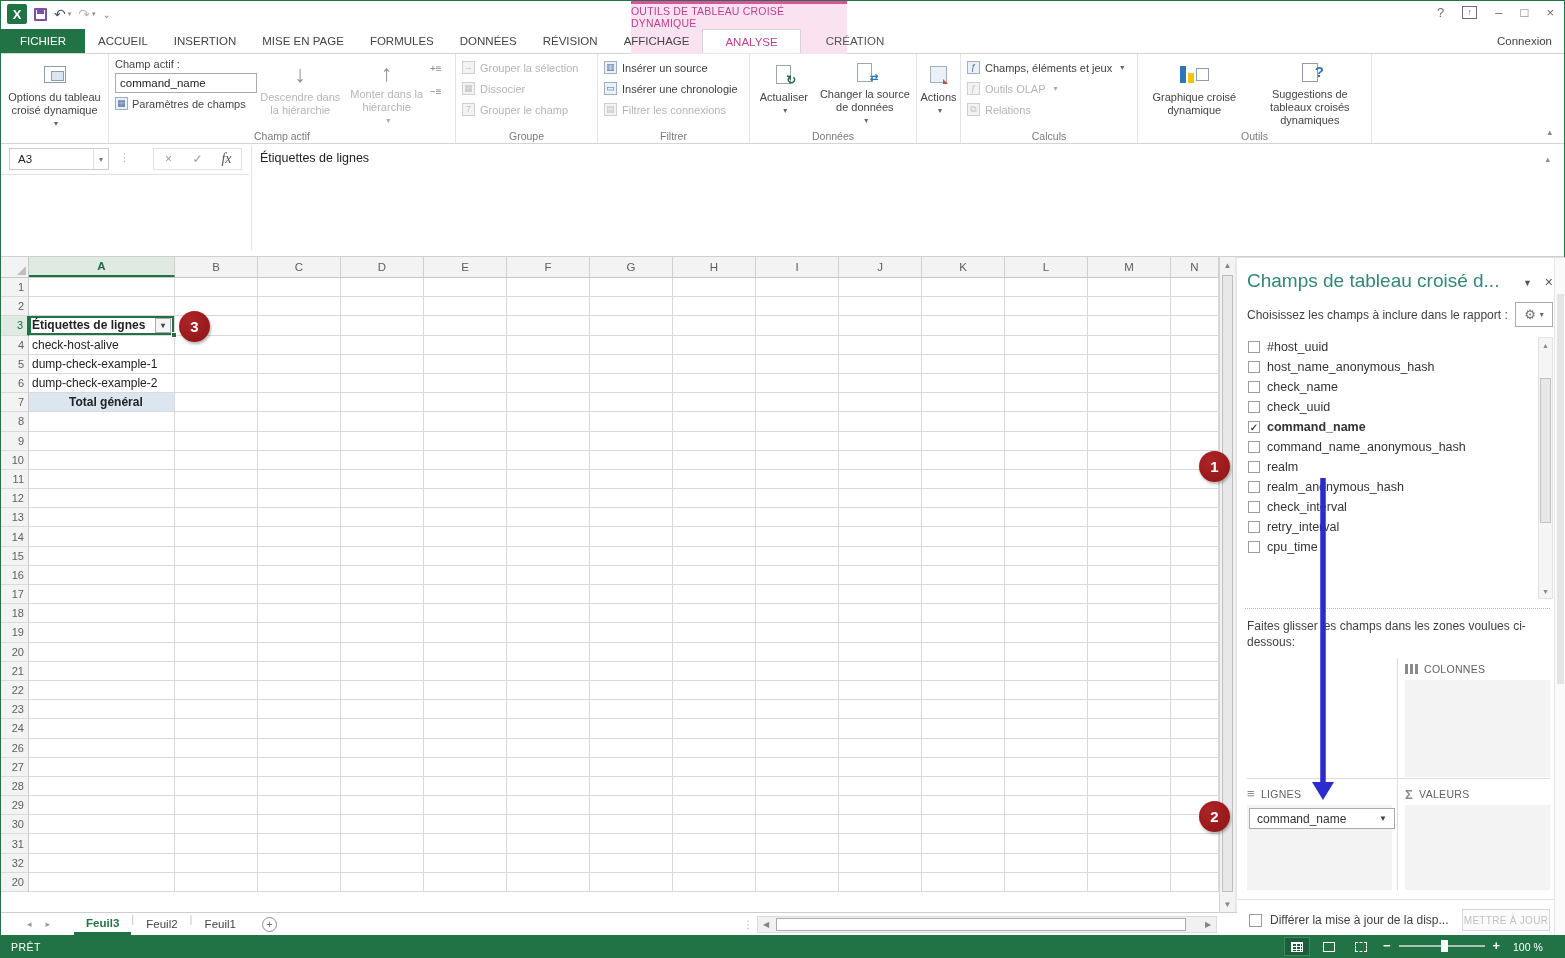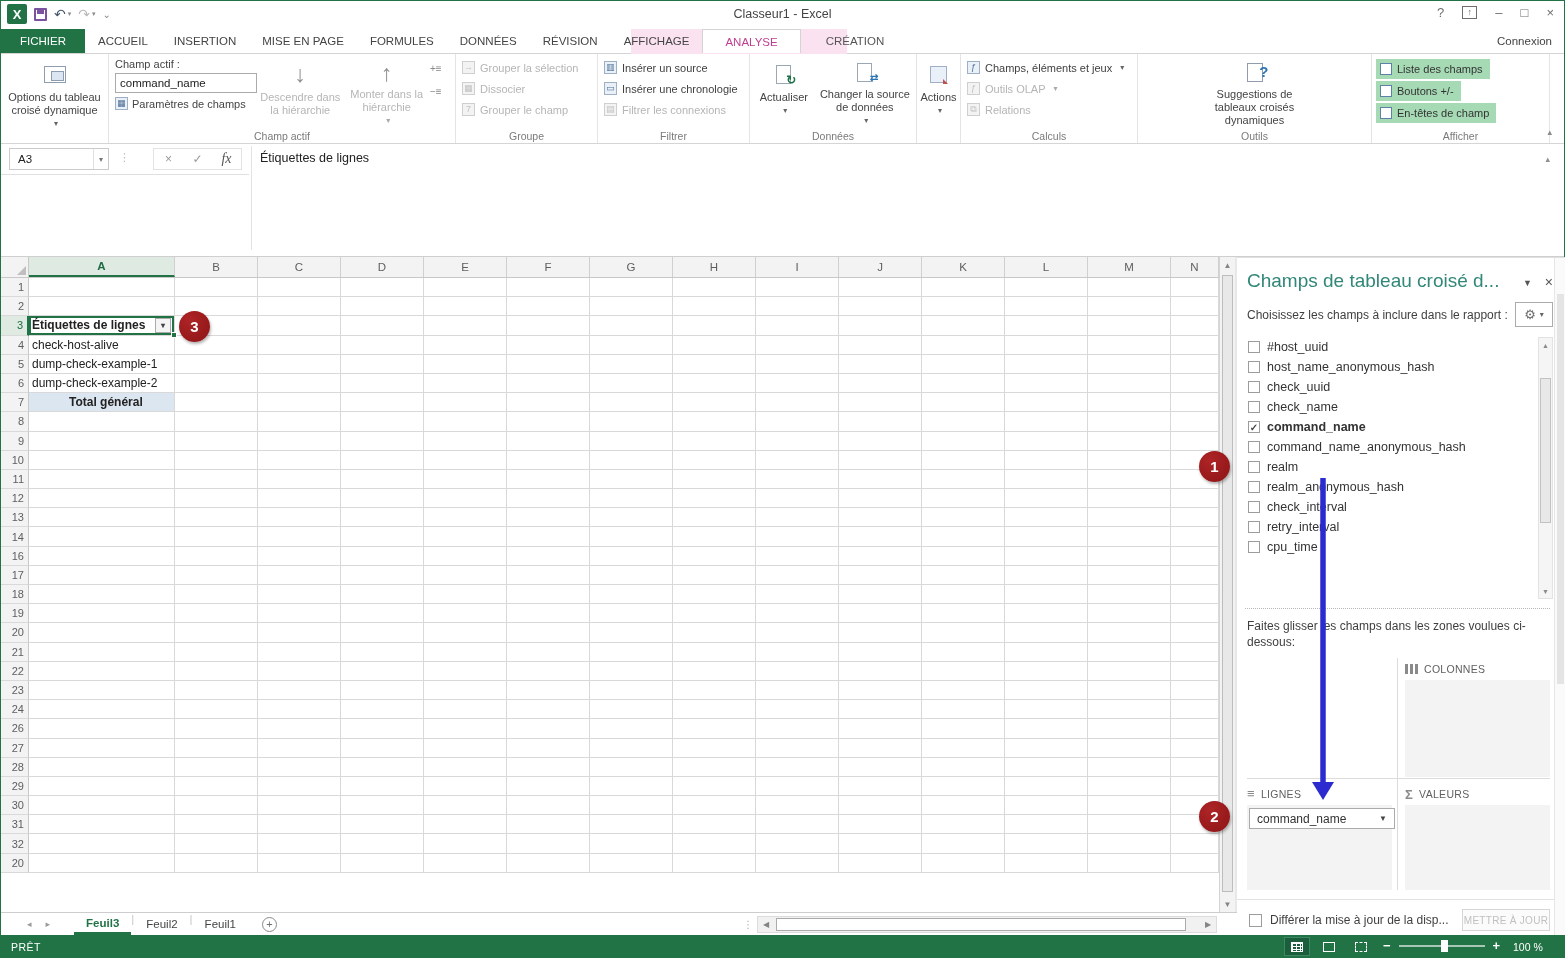--- a/index.html
+++ b/index.html
@@ -194,20 +194,21 @@
     <div class="qat">
       <span class="xl-logo">X</span>
       <span class="save-ic"></span>
       <span class="undo-ic">↶</span>
         <span class="mini-caret">▾</span>
       <span class="redo-ic">↷</span>
         <span class="mini-caret">▾</span>
       <span class="qat-more">⌄</span>
     </div>
     <div class="app-title">Classeur1 - Excel</div>
+    <div class="ctx-head">OUTILS DE TABLEAU CROISÉ DYNAMIQUE</div>
     <div class="win-ctrls">
       <span>?</span>
       <span class="ribbon-opt-ic">↑</span>
       <span>–</span>
       <span>□</span>
       <span>×</span>
     </div>
   </div>
 
   <div class="tabrow">
@@ -350,44 +351,41 @@
           </div>
           <div class="ritem disabled">
             <span class="mic">⧉</span>
             <span>Relations</span>
           </div>
         </div>
       <div class="glabel">Calculs</div>
     </div>
 
     <div class="rgroup g-outils">
+      <div class="bigbtn" style="width:108px">
+        <div class="bicon">
+          <span class="bars">
+              <i class="b1"></i>
+              <i class="b2"></i>
+            </span>
+          <span class="gridbox"></span>
+        </div>
+        <span>Graphique croisé dynamique</span>
+      </div>
       <div class="bigbtn" style="width:118px">
         <div class="bicon">
             <span class="sugg-ic">
               <span class="sugg-q">?</span>
             </span>
           </div>
         <span>Suggestions de tableaux croisés dynamiques</span>
       </div>
       <div class="glabel">Outils</div>
     </div>
 
-    <div class="rgroup g-aff">
-      <div><div class="toggle">
-            <span class="tog-ic"></span>
-            <span>Liste des champs</span>
-          </div><br><div class="toggle">
-            <span class="tog-ic"></span>
-            <span>Boutons +/-</span>
-          </div><br><div class="toggle">
-            <span class="tog-ic"></span>
-            <span>En-têtes de champ</span>
-          </div><br></div>
-      <div class="glabel">Afficher</div>
-    </div>
 
     <div class="ribbon-collapse">▴</div>
   </div>
 
   <div class="fxbar">
     <div class="namebox">
       <span>A3</span>
       <span class="nb-caret">▾</span>
     </div>
     <div class="nb-underline"></div>
@@ -664,20 +662,37 @@
           <div class="cell" style="width: 83px;"></div>
           <div class="cell" style="width: 83px;"></div>
           <div class="cell" style="width: 83px;"></div>
           <div class="cell" style="width: 83px;"></div>
           <div class="cell" style="width: 83px;"></div>
           <div class="cell" style="width: 83px;"></div>
           <div class="cell" style="width: 83px;"></div>
           <div class="cell" style="width: 48px;"></div>
         </div>
         <div class="grow">
+          <div class="rowhdr">15</div>
+          <div class="cell" style="width: 146px;"></div>
+          <div class="cell" style="width: 83px;"></div>
+          <div class="cell" style="width: 83px;"></div>
+          <div class="cell" style="width: 83px;"></div>
+          <div class="cell" style="width: 83px;"></div>
+          <div class="cell" style="width: 83px;"></div>
+          <div class="cell" style="width: 83px;"></div>
+          <div class="cell" style="width: 83px;"></div>
+          <div class="cell" style="width: 83px;"></div>
+          <div class="cell" style="width: 83px;"></div>
+          <div class="cell" style="width: 83px;"></div>
+          <div class="cell" style="width: 83px;"></div>
+          <div class="cell" style="width: 83px;"></div>
+          <div class="cell" style="width: 48px;"></div>
+        </div>
+        <div class="grow">
           <div class="rowhdr">16</div>
           <div class="cell" style="width: 146px;"></div>
           <div class="cell" style="width: 83px;"></div>
           <div class="cell" style="width: 83px;"></div>
           <div class="cell" style="width: 83px;"></div>
           <div class="cell" style="width: 83px;"></div>
           <div class="cell" style="width: 83px;"></div>
           <div class="cell" style="width: 83px;"></div>
           <div class="cell" style="width: 83px;"></div>
           <div class="cell" style="width: 83px;"></div>
@@ -1025,25 +1040,25 @@
           <div class="frow">
             <span class="cb"></span>
             <span>#host_uuid</span>
           </div>
           <div class="frow">
             <span class="cb"></span>
             <span>host_name_anonymous_hash</span>
           </div>
           <div class="frow">
             <span class="cb"></span>
-            <span>check_uuid</span>
+            <span>check_name</span>
           </div>
           <div class="frow">
             <span class="cb"></span>
-            <span>check_name</span>
+            <span>check_uuid</span>
           </div>
           <div class="frow checked">
             <span class="cb">✓</span>
             <span>command_name</span>
           </div>
           <div class="frow">
             <span class="cb"></span>
             <span>command_name_anonymous_hash</span>
           </div>
           <div class="frow">

